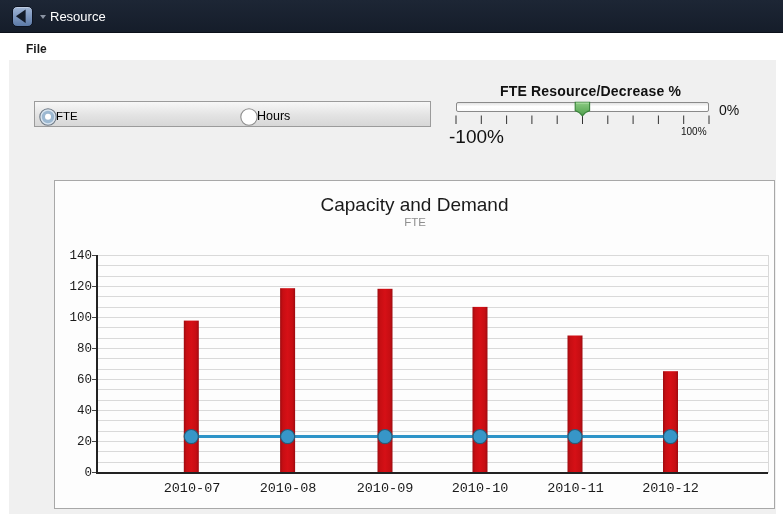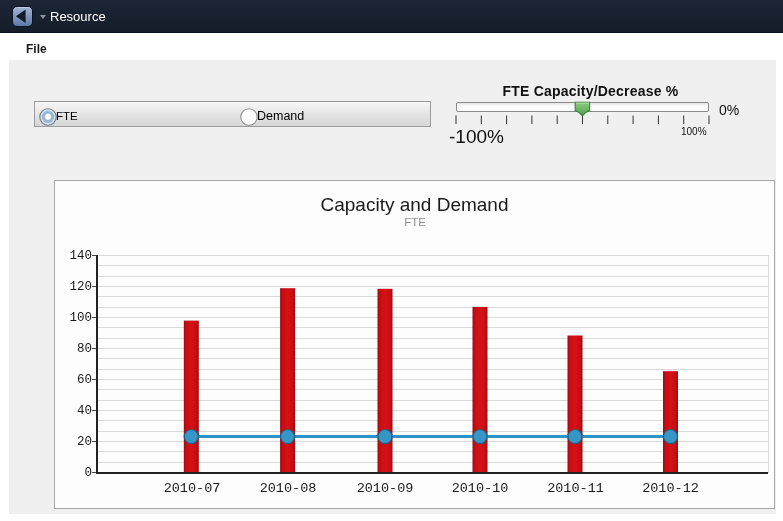--- a/index.html
+++ b/index.html
@@ -49,24 +49,24 @@
   <div class="radiobar">
     <svg style="position:absolute;left:4px;top:6px" width="18" height="18" viewBox="0 0 18 18">
       <circle cx="9" cy="9" r="8.2" fill="#d8e4ef" stroke="#6f7a86" stroke-width="1.1"></circle>
       <circle cx="9" cy="9" r="6.2" fill="#9cb8d1"></circle>
       <circle cx="9" cy="8.7" r="3" fill="#ffffff"></circle>
     </svg>
     <div class="radlabel" style="left:21px;top:2px;font-size:11.5px;">FTE</div>
     <svg style="position:absolute;left:204.5px;top:6px" width="18" height="18" viewBox="0 0 18 18">
       <circle cx="9" cy="9" r="8.2" fill="#ffffff" stroke="#8d8d8d" stroke-width="1.1"></circle>
     </svg>
-    <div class="radlabel" style="left:222px;top:2px;font-size:12.5px;">Demand</div>
+    <div class="radlabel" style="left:222px;top:2px;font-size:12.5px;">Hours</div>
   </div>
 
-  <div class="slidertitle">FTE Capacity/Decrease %</div>
+  <div class="slidertitle">FTE Resource/Decrease %</div>
   <div class="slidertrack"></div>
   <svg class="slframe" width="300" height="45" viewBox="0 0 300 45">
 
     <g stroke="#333" stroke-width="1">
       <line x1="16" y1="20.5" x2="16" y2="29"></line>
       <line x1="41.3" y1="20.5" x2="41.3" y2="29"></line>
       <line x1="66.6" y1="20.5" x2="66.6" y2="29"></line>
       <line x1="91.9" y1="20.5" x2="91.9" y2="29"></line>
       <line x1="117.2" y1="20.5" x2="117.2" y2="29"></line>
       <line x1="142.5" y1="20.5" x2="142.5" y2="29"></line>

